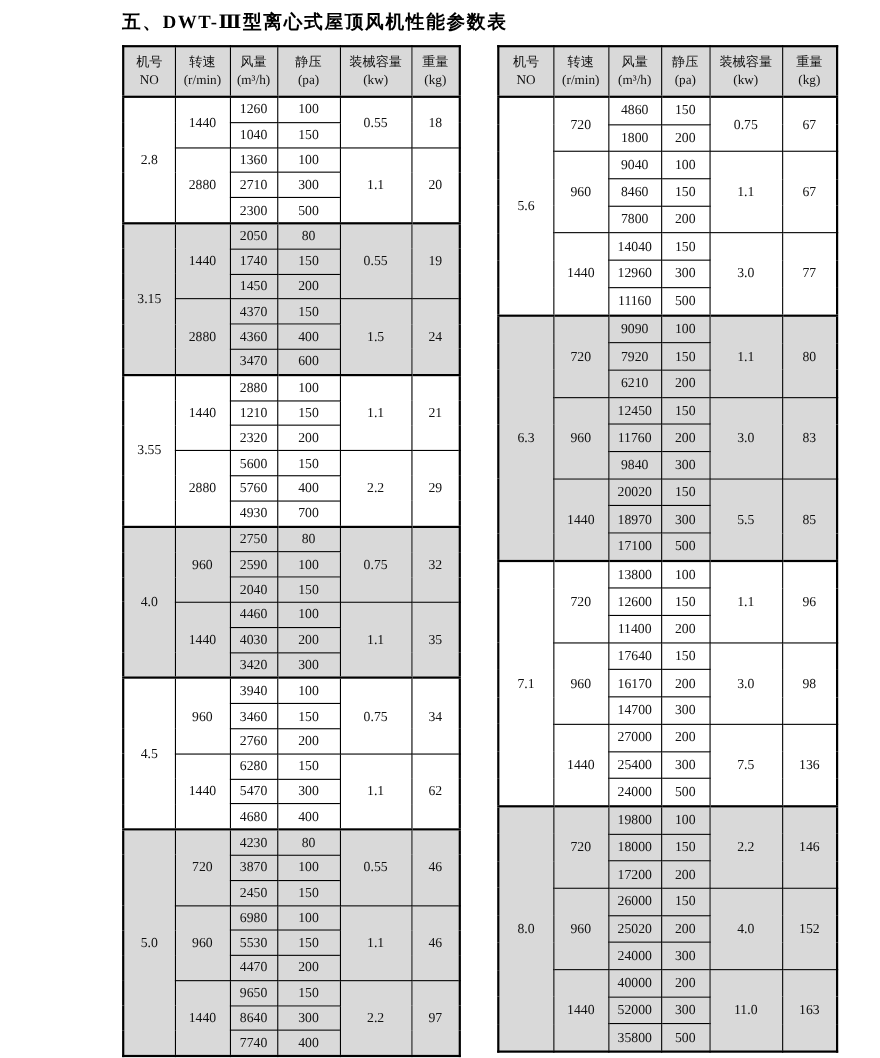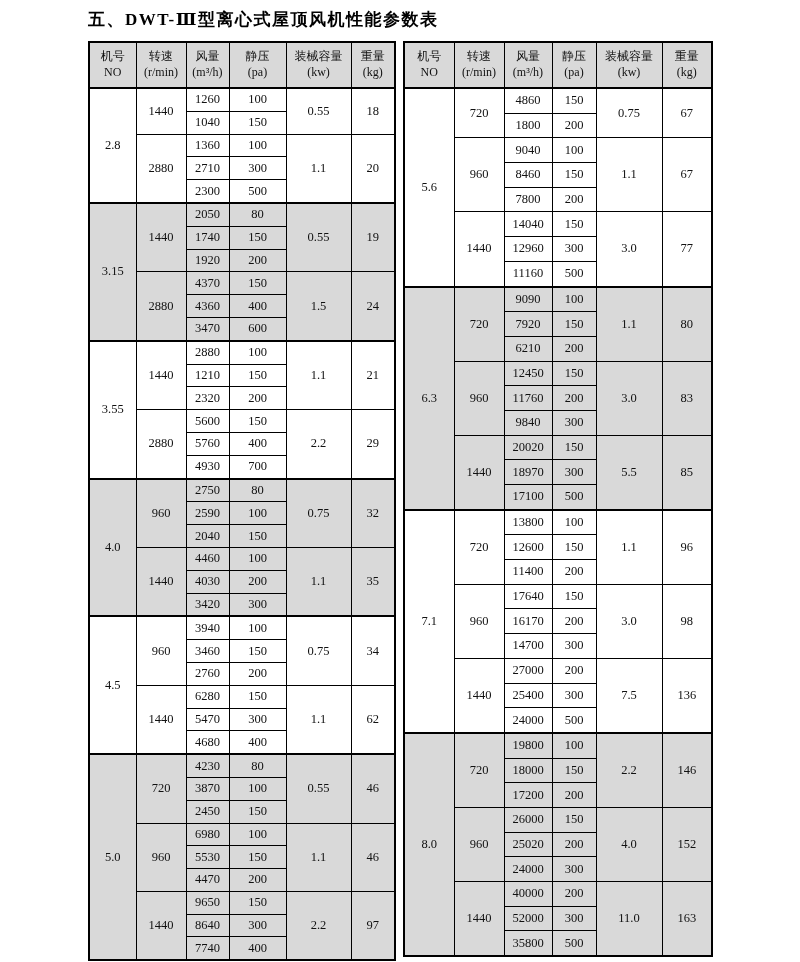--- a/index.html
+++ b/index.html
@@ -8,33 +8,33 @@
     background: #ffffff;
   }
   body {
     width: 800px;
     height: 962px;
     overflow: hidden;
     font-family: "Liberation Serif", "DejaVu Serif", serif;
     color: #111111;
   }
   .page {
-    padding: 8px 0 0 88px;
+    padding: 8px 0 0 111px;
   }
   .title {
     margin: 0;
     font-size: 17px;
     font-weight: bold;
     letter-spacing: 1.5px;
     color: #000000;
     white-space: nowrap;
   }
   .tables {
     display: flex;
-    gap: 7px;
+    gap: 33px;
     margin-top: 10px;
     align-items: flex-start;
   }
   table.fan-table {
     border-collapse: collapse;
     border: 2px solid #000000;
     table-layout: fixed;
   }
   .tbl-left  { width: 306px; }
   .tbl-right { width: 308px; }
@@ -139,21 +139,21 @@
             <td>2050</td>
             <td>80</td>
             <td rowspan="3">0.55</td>
             <td rowspan="3">19</td>
           </tr>
           <tr class="shaded">
             <td>1740</td>
             <td>150</td>
           </tr>
           <tr class="shaded">
-            <td>1920</td>
+            <td>1450</td>
             <td>200</td>
           </tr>
           <tr class="shaded">
             <td rowspan="3">2880</td>
             <td>4370</td>
             <td>150</td>
             <td rowspan="3">1.5</td>
             <td rowspan="3">24</td>
           </tr>
           <tr class="shaded">

